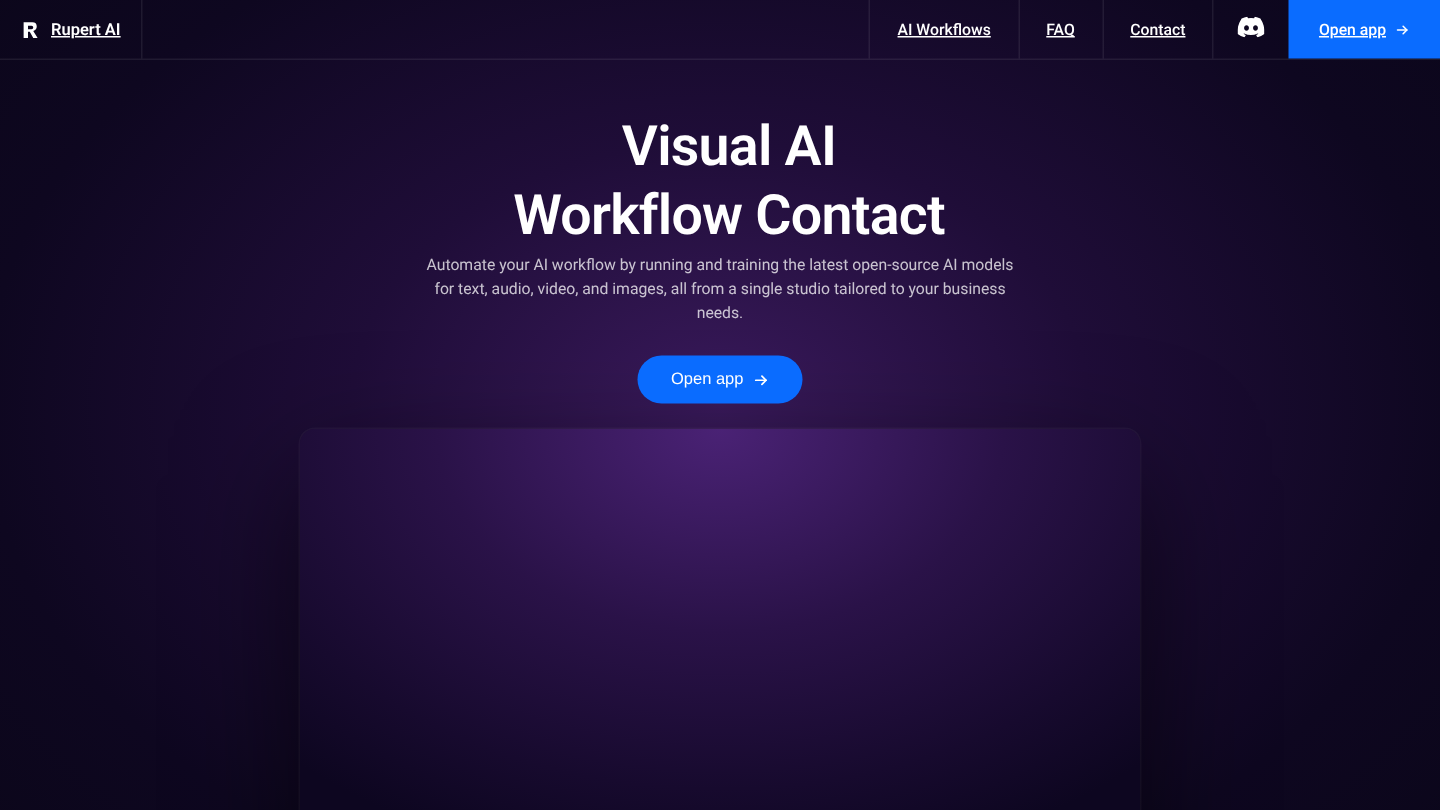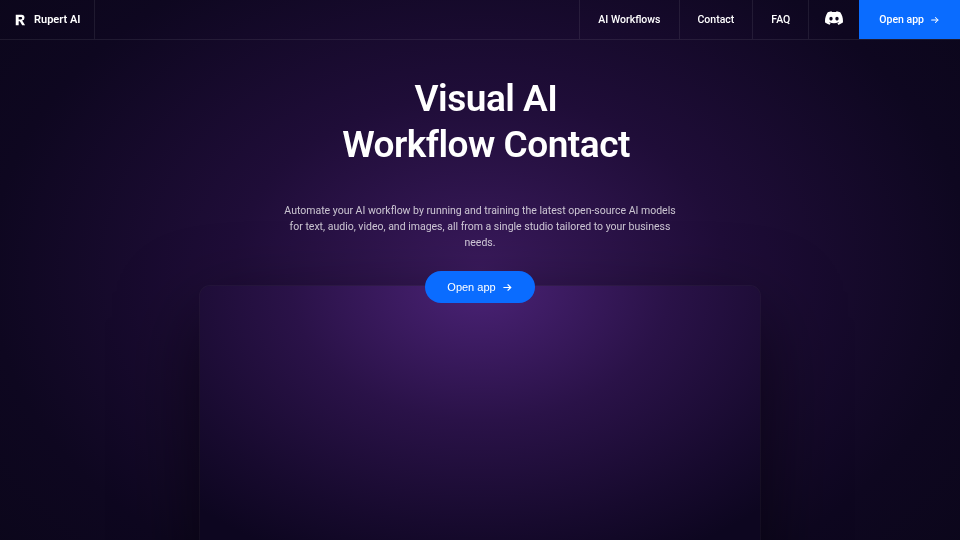--- a/index.html
+++ b/index.html
@@ -22,20 +22,21 @@
       background: radial-gradient(ellipse 700px 500px at 50% 50%, #3a1a5c 0%, #1f0d38 35%, #0e0720 70%, #0a0618 100%);
     }
     
     .header {
       display: flex;
       align-items: stretch;
       height: 40px;
       border-bottom: 1px solid rgba(255,255,255,0.08);
       position: relative;
       z-index: 10;
+      text-decoration: underline;
     }
     
     .logo-cell {
       display: flex;
       align-items: center;
       padding: 0 14px;
       border-right: 1px solid rgba(255,255,255,0.08);
       gap: 6px;
     }
     
@@ -103,21 +104,21 @@
     .hero-title {
       font-size: 37px;
       font-weight: 600;
       line-height: 1.25;
       letter-spacing: -0.5px;
       color: #ffffff;
       margin-left: 12px;
     }
     
     .hero-subtitle {
-      margin-top: 34px;
+      margin-top: 0;
       font-size: 10.5px;
       line-height: 1.55;
       color: rgba(255,255,255,0.75);
       max-width: 400px;
     }
     
     .cta-button {
       margin-top: 20px;
       display: inline-flex;
       align-items: center;
@@ -162,24 +163,24 @@
     </span>
     <span class="logo-text">Rupert AI</span>
   </div>
 
   <div class="header-spacer"></div>
 
   <div class="nav-item">
     <span>AI Workflows</span>
   </div>
   <div class="nav-item">
+    <span>FAQ</span>
+  </div>
+  <div class="nav-item">
     <span>Contact</span>
-  </div>
-  <div class="nav-item">
-    <span>FAQ</span>
   </div>
 
   <div class="discord-cell">
     <span>
       <svg width="18" height="14" viewBox="0 0 71 55" fill="#ffffff">
         <path d="M60.1 4.9A58.5 58.5 0 0 0 45.7.4a.2.2 0 0 0-.2.1 40.8 40.8 0 0 0-1.8 3.7 54 54 0 0 0-16.2 0 37.4 37.4 0 0 0-1.8-3.7.2.2 0 0 0-.2-.1A58.4 58.4 0 0 0 11 4.9a.2.2 0 0 0-.1.1C1.6 18.7-.9 32.1.3 45.4a.2.2 0 0 0 .1.2A58.9 58.9 0 0 0 18.1 54.6a.2.2 0 0 0 .2-.1 42.1 42.1 0 0 0 3.6-5.9.2.2 0 0 0-.1-.3 38.8 38.8 0 0 1-5.5-2.6.2.2 0 0 1 0-.4l1.1-.8a.2.2 0 0 1 .2 0 41.9 41.9 0 0 0 35.6 0 .2.2 0 0 1 .2 0l1.1.9a.2.2 0 0 1 0 .4 36.4 36.4 0 0 1-5.5 2.6.2.2 0 0 0-.1.3 47.2 47.2 0 0 0 3.6 5.9.2.2 0 0 0 .2.1 58.7 58.7 0 0 0 17.8-9 .2.2 0 0 0 .1-.2c1.5-15.3-2.5-28.6-10.5-40.4a.2.2 0 0 0-.1-.1ZM23.7 37.3c-3.5 0-6.4-3.2-6.4-7.2s2.8-7.2 6.4-7.2 6.5 3.3 6.4 7.2c0 4-2.8 7.2-6.4 7.2Zm23.6 0c-3.5 0-6.4-3.2-6.4-7.2s2.8-7.2 6.4-7.2 6.5 3.3 6.4 7.2c0 4-2.8 7.2-6.4 7.2Z"></path>
       </svg>
     </span>
   </div>
 

